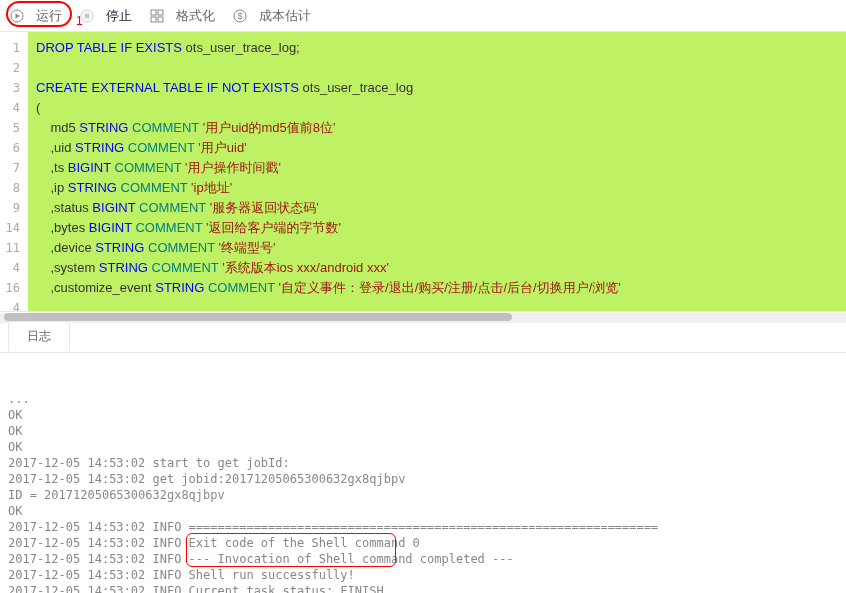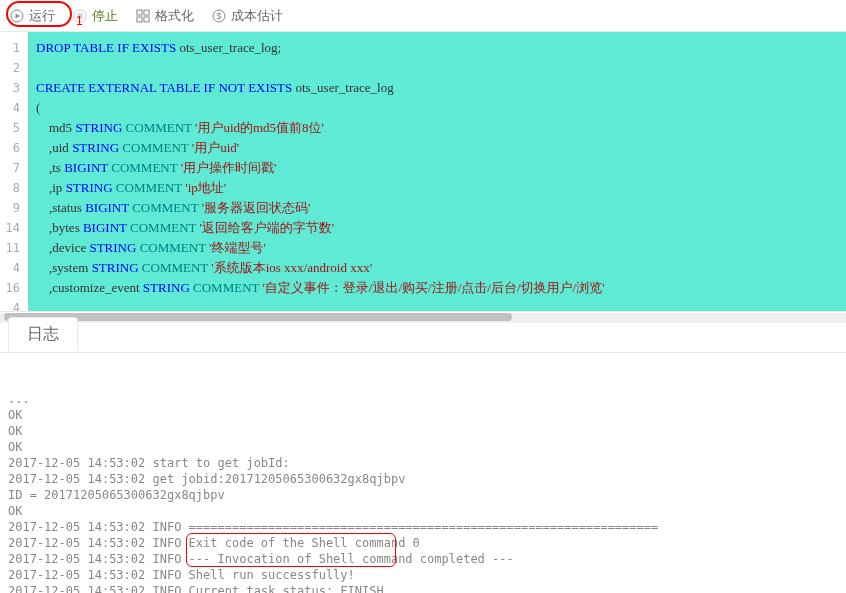--- a/index.html
+++ b/index.html
@@ -1,36 +1,36 @@
 <!DOCTYPE html>
 <html><head>
 <meta charset="utf-8">
 <style>
 * { margin: 0; padding: 0; box-sizing: border-box; }
 body { font-family: -apple-system, "Helvetica Neue", Arial, sans-serif; font-size: 13px; color: #333; background: #fff; width: 846px; }
 .toolbar { display: flex; align-items: center; height: 32px; padding: 0 10px; border-bottom: 1px solid #e8e8e8; gap: 18px; }
-.tb-item { display: inline-flex; align-items: center; gap: 5px; color: #666; cursor: pointer; font-size: 13px; }
-.tb-item.disabled { color: #4d7c0f; cursor: default; }
+.tb-item { display: inline-flex; align-items: center; gap: 12px; color: #666; cursor: pointer; font-size: 13px; }
+.tb-item.disabled { color: #0f172a; cursor: default; }
 .tb-icon { display: inline-flex; width: 14px; height: 14px; align-items: center; justify-content: center; }
 .run-circle { position: absolute; left: 6px; top: 1px; width: 66px; height: 26px; border: 2px solid #ff0000; border-radius: 14px; pointer-events: none; }
 .toolbar-wrap { position: relative; }
 .num1 { position: absolute; left: 76px; top: 14px; color: #ff0000; font-size: 12px; pointer-events: none; }
 .editor { display: flex; background: #fafafa; border-bottom: 1px solid #e8e8e8; max-height: 280px; overflow: hidden; position: relative; }
 .gutter { background: #fff; color: #aaa; font-family: "Consolas", monospace; font-size: 12px; text-align: right; padding: 6px 8px 6px 4px; user-select: none; min-width: 28px; }
 .gutter div { height: 20px; line-height: 20px; }
-.code { font-family: Liberation Serif, serif; font-size: 13px; line-height: 20px; padding: 6px 8px; white-space: pre; flex: 1; overflow-x: hidden; background: #5eead4; }
+.code { font-family: Liberation Sans, sans-serif; font-size: 13px; line-height: 20px; padding: 6px 8px; white-space: pre; flex: 1; overflow-x: hidden; background: #bef264; }
 .code .row { height: 20px; }
 .kw-blue { color: #0000ff; }
 .kw-teal { color: #008080; }
 .str { color: #a31515; }
 .ident { color: #333; }
 .hscroll { height: 10px; background: #f0f0f0; }
 .hscroll-thumb { height: 8px; width: 60%; background: #c0c0c0; border-radius: 4px; margin-left: 4px; margin-top: 1px; }
 .log-tabs { display: flex; border-bottom: 1px solid #e8e8e8; height: 30px; align-items: flex-end; }
-.log-tab { padding: 6px 18px; font-size: 16px; color: #666; border: 1px solid #e8e8e8; border-bottom: 1px solid #fff; background: #fff; border-radius: 4px 4px 0 0; margin-left: 8px; }
+.log-tab { padding: 6px 18px; font-size: 12px; color: #666; border: 1px solid #e8e8e8; border-bottom: 1px solid #fff; background: #fff; border-radius: 4px 4px 0 0; margin-left: 8px; }
 .log-body { font-family: "Consolas", monospace; font-size: 12px; line-height: 16px; color: #888; padding: 6px 8px; white-space: pre; position: relative; }
 .log-body div { white-space: pre; }
 .red-box { position: absolute; border: 1.5px solid #ff0000; border-radius: 6px; pointer-events: none; }
 </style>
 </head>
 <body>
 
 <div class="toolbar-wrap">
 <div class="toolbar">
   <span class="tb-item">

